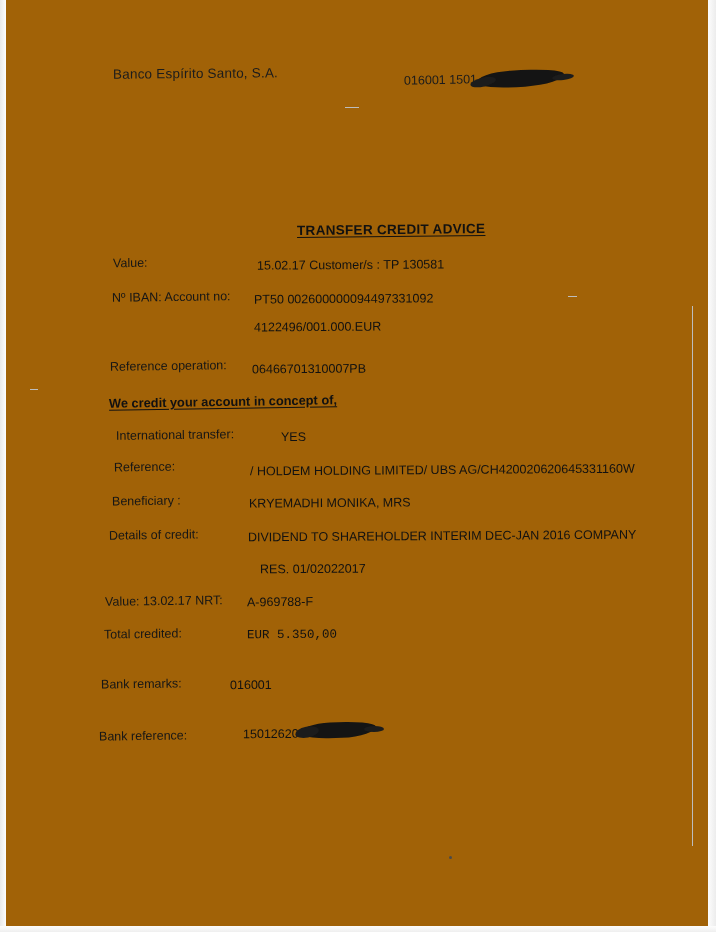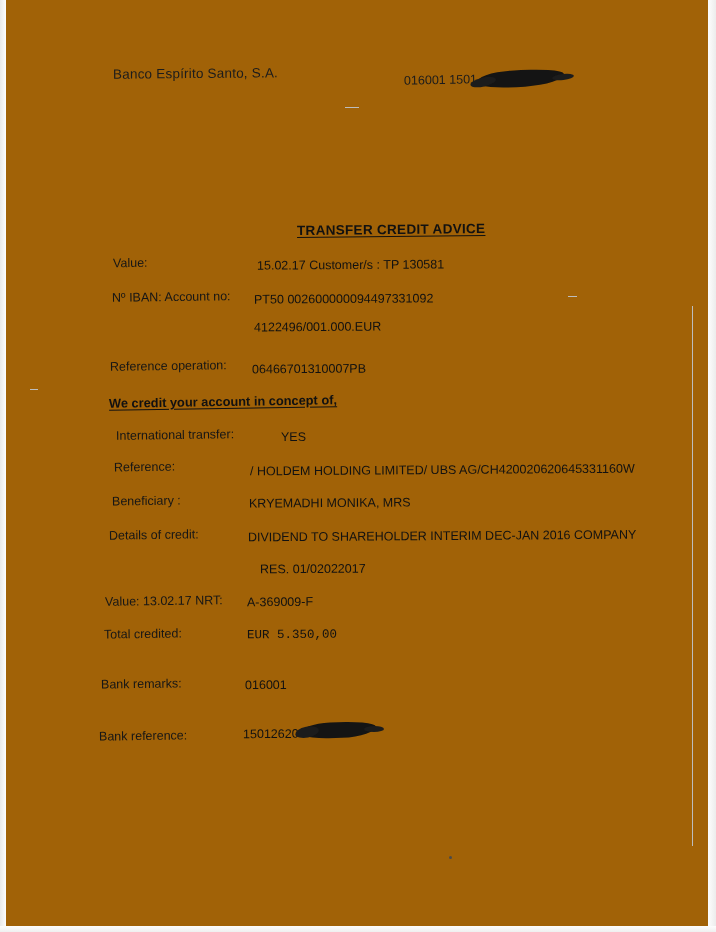--- a/index.html
+++ b/index.html
@@ -190,27 +190,27 @@
 
   <div class="label" style="left:112px; top:494px;">Beneficiary :</div>
   <div class="value" style="left:249px; top:496px;">KRYEMADHI MONIKA, MRS</div>
 
   <div class="label" style="left:109px; top:528px;">Details of credit:</div>
   <div class="value" style="left:248px; top:529px;">DIVIDEND TO SHAREHOLDER INTERIM DEC-JAN 2016 COMPANY</div>
 
   <div class="value" style="left:260px; top:562px;">RES. 01/02022017</div>
 
   <div class="label" style="left:105px; top:594px;">Value: 13.02.17 NRT:</div>
-  <div class="value" style="left:247px; top:595px;">A-369009-F</div>
+  <div class="value" style="left:247px; top:595px;">A-969788-F</div>
 
   <div class="label" style="left:104px; top:627px;">Total credited:</div>
   <div class="value" style="left:247px; top:628px;font-family:Liberation Mono, monospace;">EUR 5.350,00</div>
 
   <div class="label" style="left:101px; top:677px;">Bank remarks:</div>
-  <div class="value" style="left:245px; top:678px;">016001</div>
+  <div class="value" style="left:230px; top:678px;">016001</div>
 
   <div class="label" style="left:99px; top:729px;">Bank reference:</div>
   <div class="value" style="left:243px; top:727px;">15012620</div>
   <div class="redaction redaction-bottom"></div>
 
   <div class="stray-dot" style="left:449px; top:856px;"></div>
   <div class="stray-mark" style="left:345px; top:107px; width:14px; height:1px;"></div>
   <div class="stray-mark" style="left:568px; top:296px; width:9px; height:1px;"></div>
   <div class="stray-mark" style="left:30px; top:389px; width:8px; height:1px;"></div>
   <div class="stray-mark" style="left:692px; top:306px; width:1px; height:540px;"></div>

